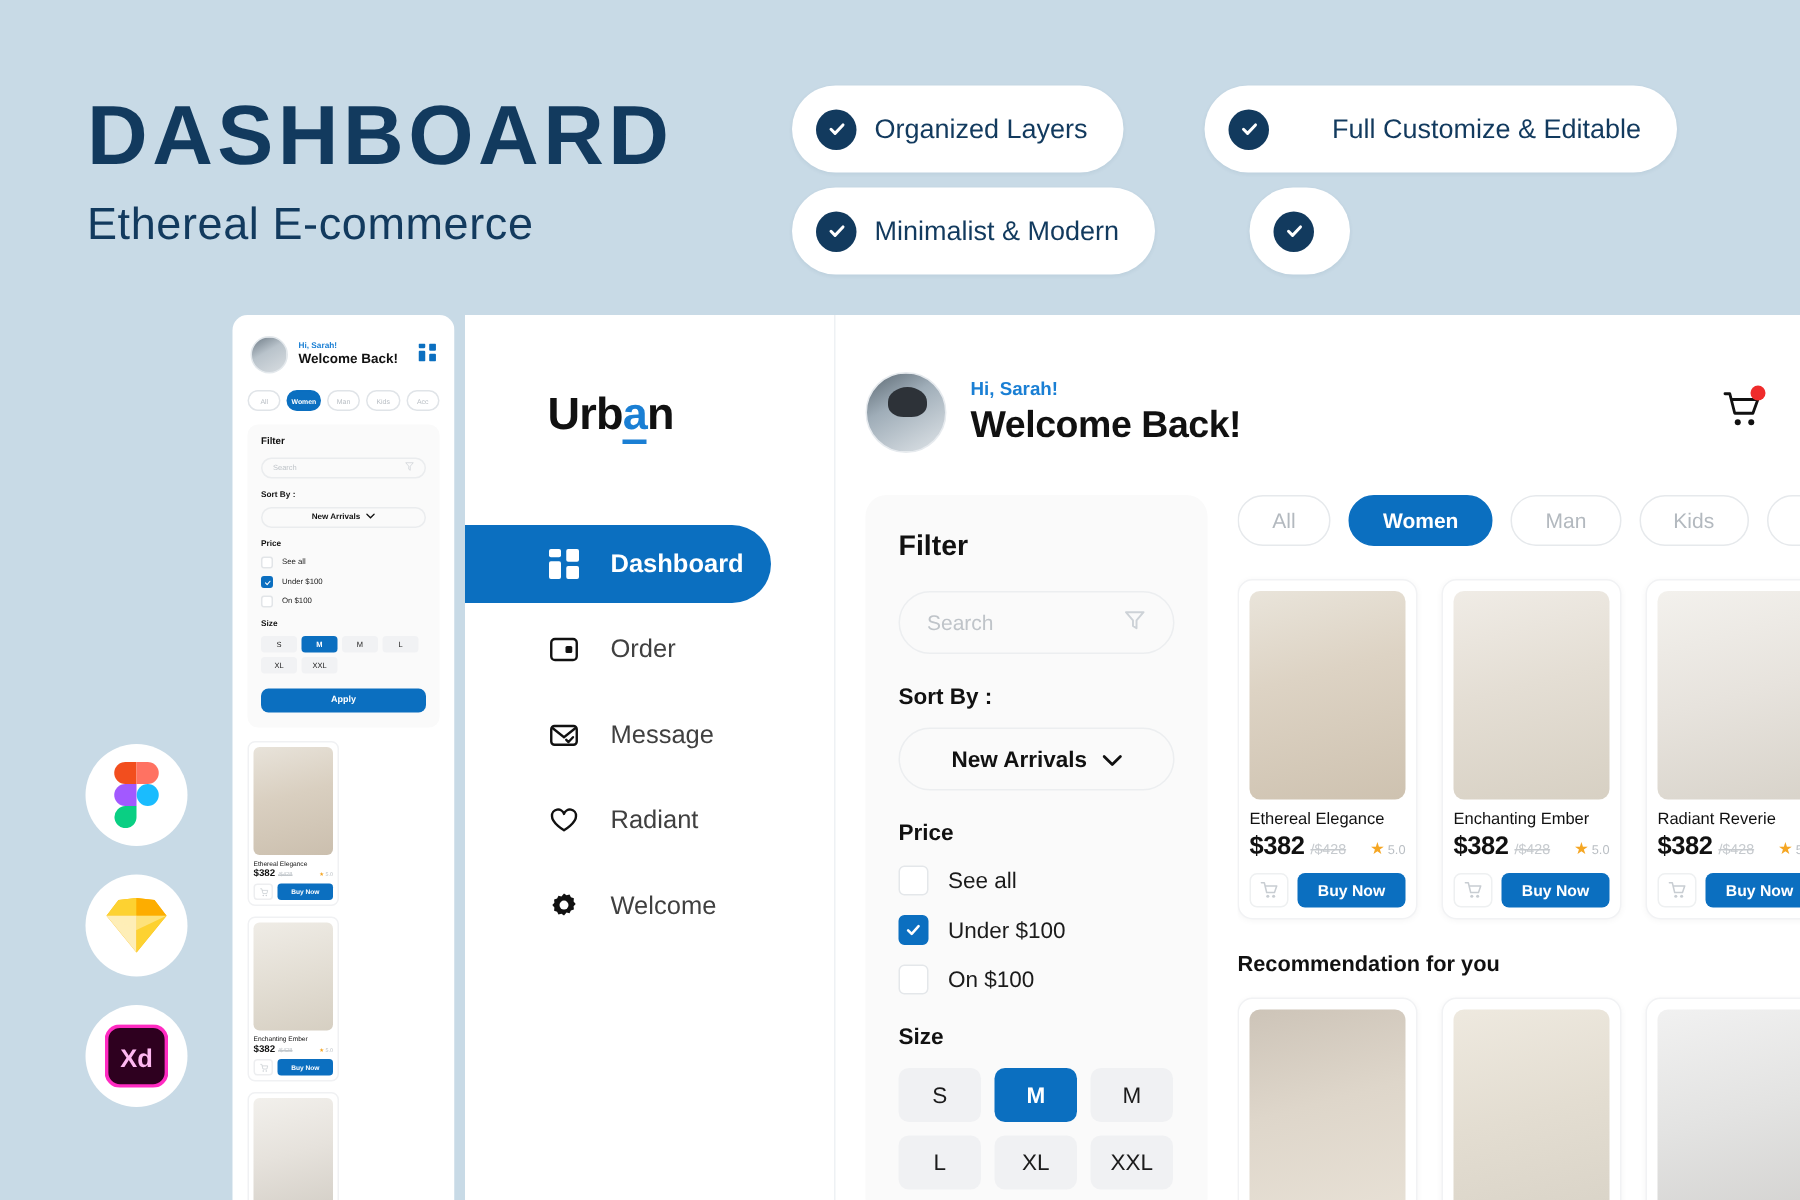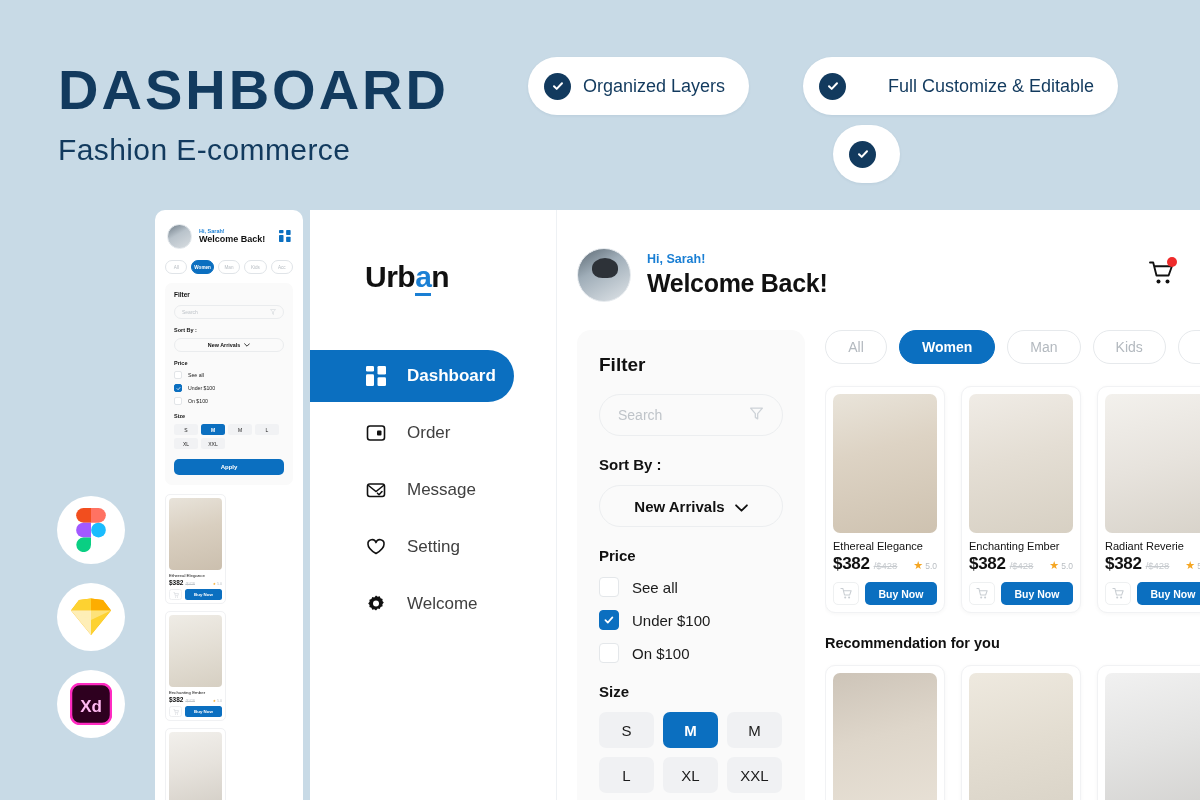--- a/index.html
+++ b/index.html
@@ -207,40 +207,48 @@
   .rimg { width: 100%; height: 139px; border-radius: 7px; }
 
   .sep-strip { position: absolute; left: 303px; top: 210px; width: 7px; height: 590px; background: #c8dae6; }
 </style>
 </head>
 <body>
 
 <div class="stage">
 
   <div class="hero-title">DASHBOARD</div>
-  <div class="hero-sub">Fashion E-commerce</div>
+  <div class="hero-sub">Ethereal E-commerce</div>
 
   <div class="pill" style="left:528px; top:57px;">
     <span class="check-circle">
       <svg width="14" height="14" viewBox="0 0 14 14">
           <path d="M3 7.2 L5.7 9.9 L11 4.3" stroke="#fff" stroke-width="2" fill="none" stroke-linecap="round" stroke-linejoin="round"></path>
         </svg>
     </span>
     <span class="pill-label">Organized Layers</span>
   </div>
 
   <div class="pill" style="left:803px; top:57px;gap:42px;">
     <span class="check-circle">
       <svg width="14" height="14" viewBox="0 0 14 14">
           <path d="M3 7.2 L5.7 9.9 L11 4.3" stroke="#fff" stroke-width="2" fill="none" stroke-linecap="round" stroke-linejoin="round"></path>
         </svg>
     </span>
     <span class="pill-label">Full Customize &amp; Editable</span>
   </div>
 
+  <div class="pill" style="left:528px; top:125px;">
+    <span class="check-circle">
+      <svg width="14" height="14" viewBox="0 0 14 14">
+          <path d="M3 7.2 L5.7 9.9 L11 4.3" stroke="#fff" stroke-width="2" fill="none" stroke-linecap="round" stroke-linejoin="round"></path>
+        </svg>
+    </span>
+    <span class="pill-label">Minimalist &amp; Modern</span>
+  </div>
 
   <div class="pill" style="left:833px; top:125px;">
     <span class="check-circle">
       <svg width="14" height="14" viewBox="0 0 14 14">
           <path d="M3 7.2 L5.7 9.9 L11 4.3" stroke="#fff" stroke-width="2" fill="none" stroke-linecap="round" stroke-linejoin="round"></path>
         </svg>
     </span>
   </div>
 
   <div class="tool-badge" style="left:57px; top:496px;">
@@ -433,21 +441,21 @@
               </svg>
           </span>
           <span>Message</span>
         </div>
         <div class="nav-item">
           <span class="ic">
             <svg width="20" height="20" viewBox="0 0 20 20">
                 <path d="M10 16.5 C10 16.5 2 11.8 2 7.2 A4.1 4.1 0 0 1 10 5.6 A4.1 4.1 0 0 1 18 7.2 C18 11.8 10 16.5 10 16.5z" fill="none" stroke="#111" stroke-width="1.6" stroke-linejoin="round"></path>
               </svg>
           </span>
-          <span>Setting</span>
+          <span>Radiant</span>
         </div>
         <div class="nav-item">
           <span class="ic">
             <svg width="20" height="20" viewBox="0 0 20 20">
               <path d="M10 1.6l1.7 1.2 2-.5.9 1.9 2 .7-.2 2.1 1.4 1.6-1.4 1.6.2 2.1-2 .7-.9 1.9-2-.5L10 16.4l-1.7-1.2-2 .5-.9-1.9-2-.7.2-2.1L2.2 9.4 3.6 7.8l-.2-2.1 2-.7.9-1.9 2 .5z" fill="#111"></path>
               <circle cx="10" cy="9.4" r="3" fill="#fff"></circle>
             </svg>
           </span>
           <span>Welcome</span>
         </div>

